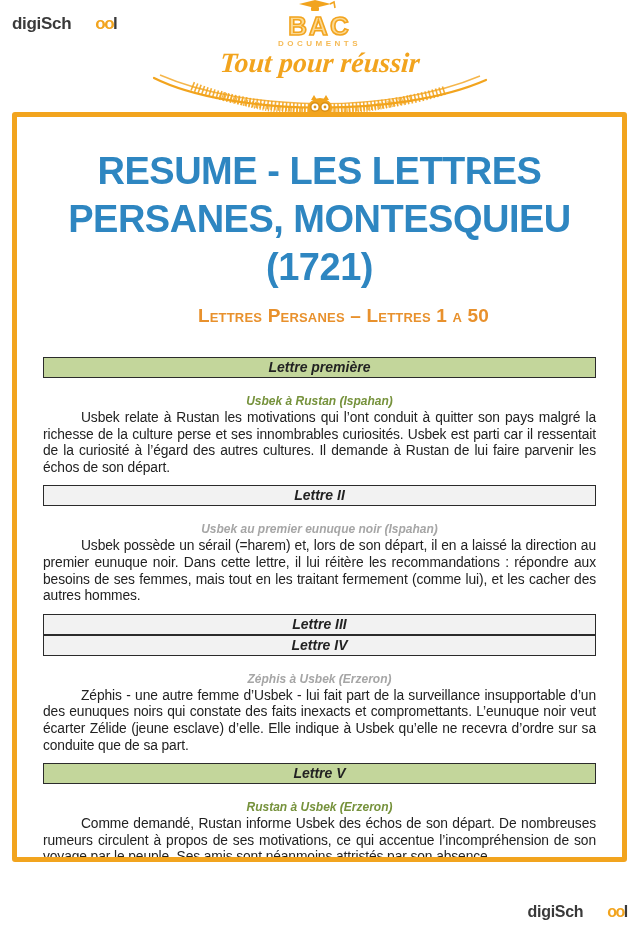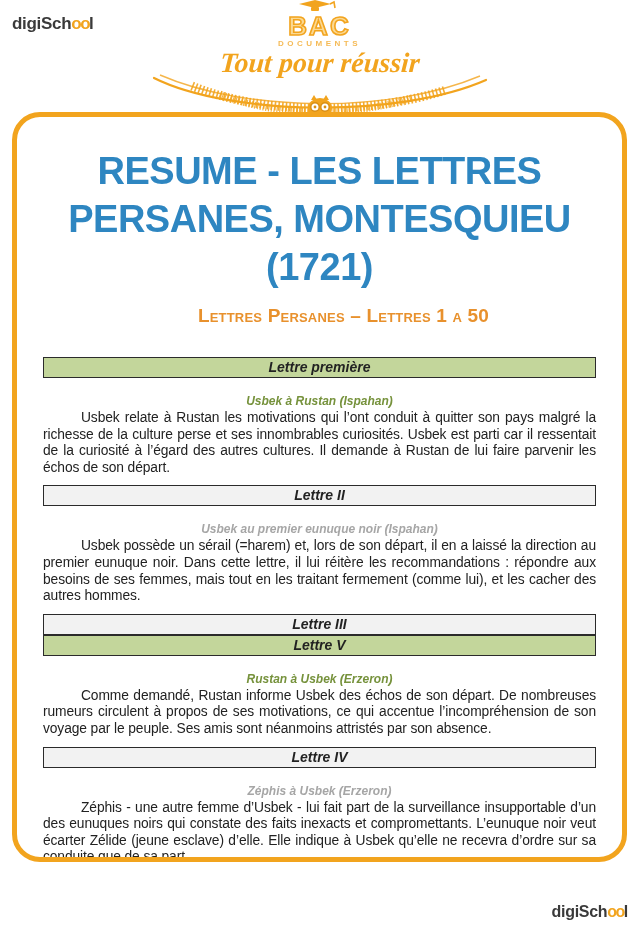--- a/index.html
+++ b/index.html
@@ -23,21 +23,21 @@
     overflow:hidden;
   }
 
   
   .logo{
     font-weight:bold;
     font-size:17px;
     color:#3A3A3A;
     letter-spacing:-0.3px;
   }
-  .logo .oo{color:var(--orange);letter-spacing:-1.5px;}
+  .logo .oo{color:var(--orange);letter-spacing:-1.5px;padding-left:24px;}
   .logo-topleft{position:absolute;top:14px;left:12px;}
 
   .bac-emblem{
     position:absolute;
     top:0;left:50%;
     transform:translateX(-50%);
     width:400px;
     text-align:center;
   }
   .bac-cap{display:block;margin:0 auto;}
@@ -70,21 +70,21 @@
     transform:skewX(-4deg);
   }
   .bac-smile{display:block;margin:-2px auto 0;}
 
   
   .card{
     position:absolute;
     left:12px;top:112px;
     width:615px;height:750px;
     border:5px solid var(--orange);
-    border-radius:28px;
+    border-radius:3px;
     background:#fff;
     padding:30px 26px 0;
     overflow:hidden;
   }
   .doc-title{
     color:var(--blue);
     font-size:38px;
     line-height:48px;
     font-weight:bold;
     text-align:center;
@@ -183,27 +183,27 @@
   <section class="letter gray">
     <div class="letter-heading"><span class="heading-text">Lettre II</span></div>
     <div class="letter-byline">Usbek au premier eunuque noir (Ispahan)</div>
     <p class="letter-body">Usbek possède un sérail (=harem) et, lors de son départ, il en a laissé la direction au premier eunuque noir. Dans cette lettre, il lui réitère les recommandations : répondre aux besoins de ses femmes, mais tout en les traitant fermement (comme lui), et les cacher des autres hommes.</p>
   </section>
 
   <section class="letter gray">
     <div class="letter-heading"><span class="heading-text">Lettre III</span></div>
   </section>
 
+  <section class="letter gray">
+    <div class="letter-heading"><span class="heading-text">Lettre IV</span></div>
+    <div class="letter-byline">Zéphis à Usbek (Erzeron)</div>
+    <p class="letter-body">Zéphis - une autre femme d’Usbek - lui fait part de la surveillance insupportable d’un des eunuques noirs qui constate des faits inexacts et compromettants. L’eunuque noir veut écarter Zélide (jeune esclave) d’elle. Elle indique à Usbek qu’elle ne recevra d’ordre sur sa conduite que de sa part.</p>
+  </section>
+
   <section class="letter green">
     <div class="letter-heading"><span class="heading-text">Lettre V</span></div>
     <div class="letter-byline">Rustan à Usbek (Erzeron)</div>
     <p class="letter-body">Comme demandé, Rustan informe Usbek des échos de son départ. De nombreuses rumeurs circulent à propos de ses motivations, ce qui accentue l’incompréhension de son voyage par le peuple. Ses amis sont néanmoins attristés par son absence.</p>
   </section>
-
-  <section class="letter gray">
-    <div class="letter-heading"><span class="heading-text">Lettre IV</span></div>
-    <div class="letter-byline">Zéphis à Usbek (Erzeron)</div>
-    <p class="letter-body">Zéphis - une autre femme d’Usbek - lui fait part de la surveillance insupportable d’un des eunuques noirs qui constate des faits inexacts et compromettants. L’eunuque noir veut écarter Zélide (jeune esclave) d’elle. Elle indique à Usbek qu’elle ne recevra d’ordre sur sa conduite que de sa part.</p>
-  </section>
 </div>
 </div>
 
 <div class="logo logo-bottomright"><span>digiSch</span><span class="oo">oo</span><span>l</span></div>
 
 </body></html>

